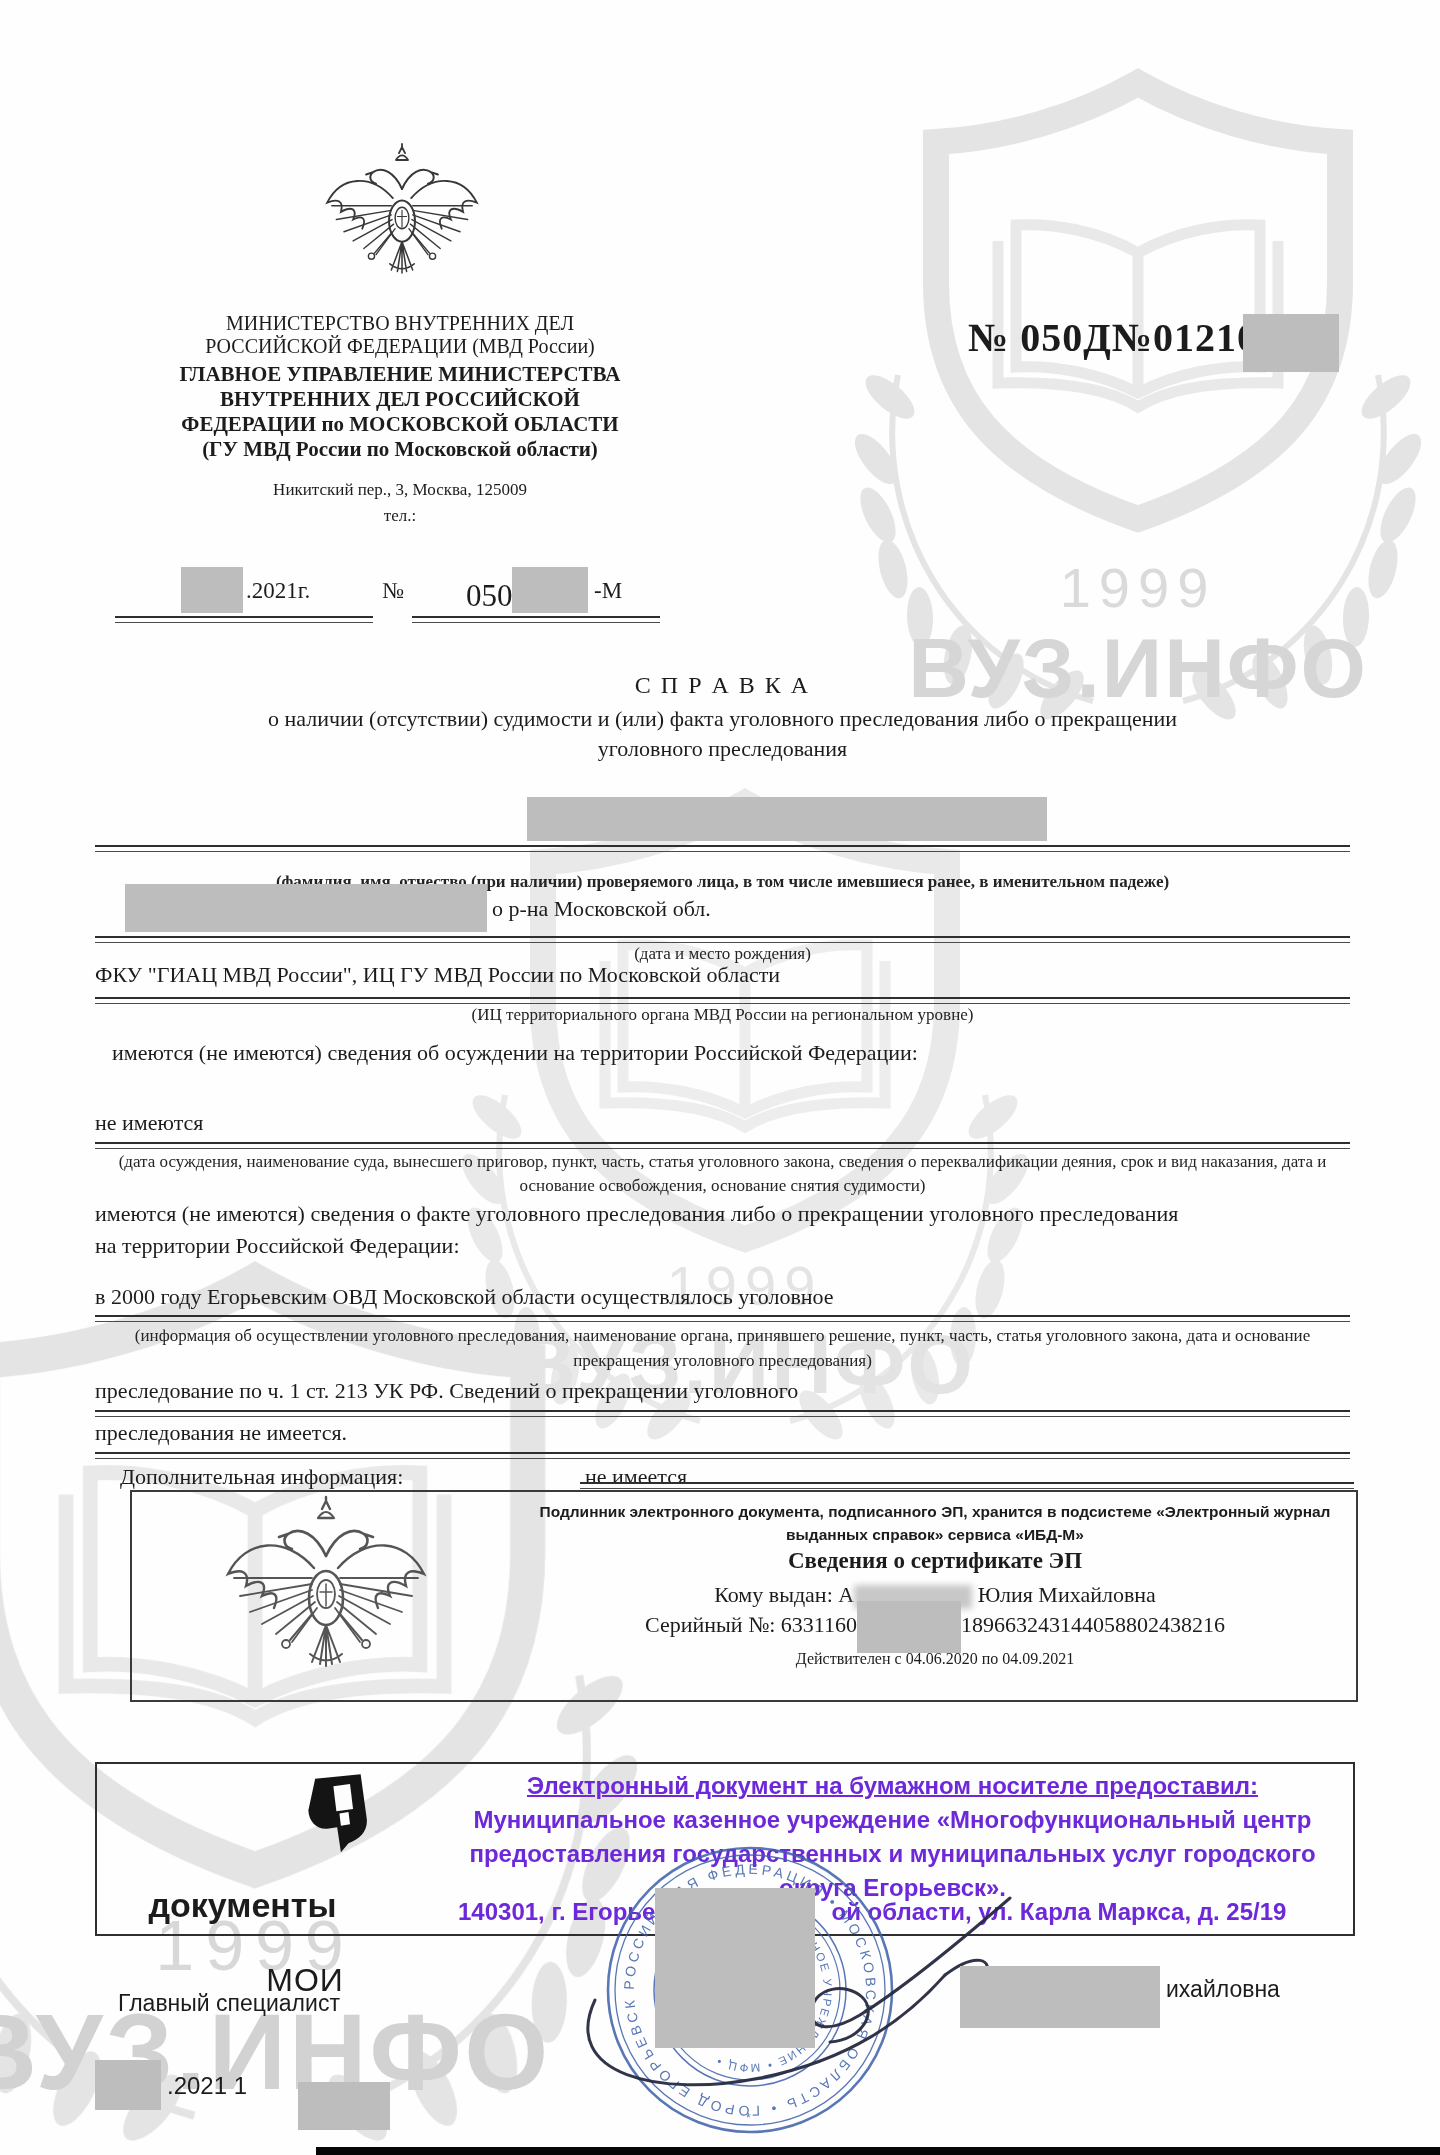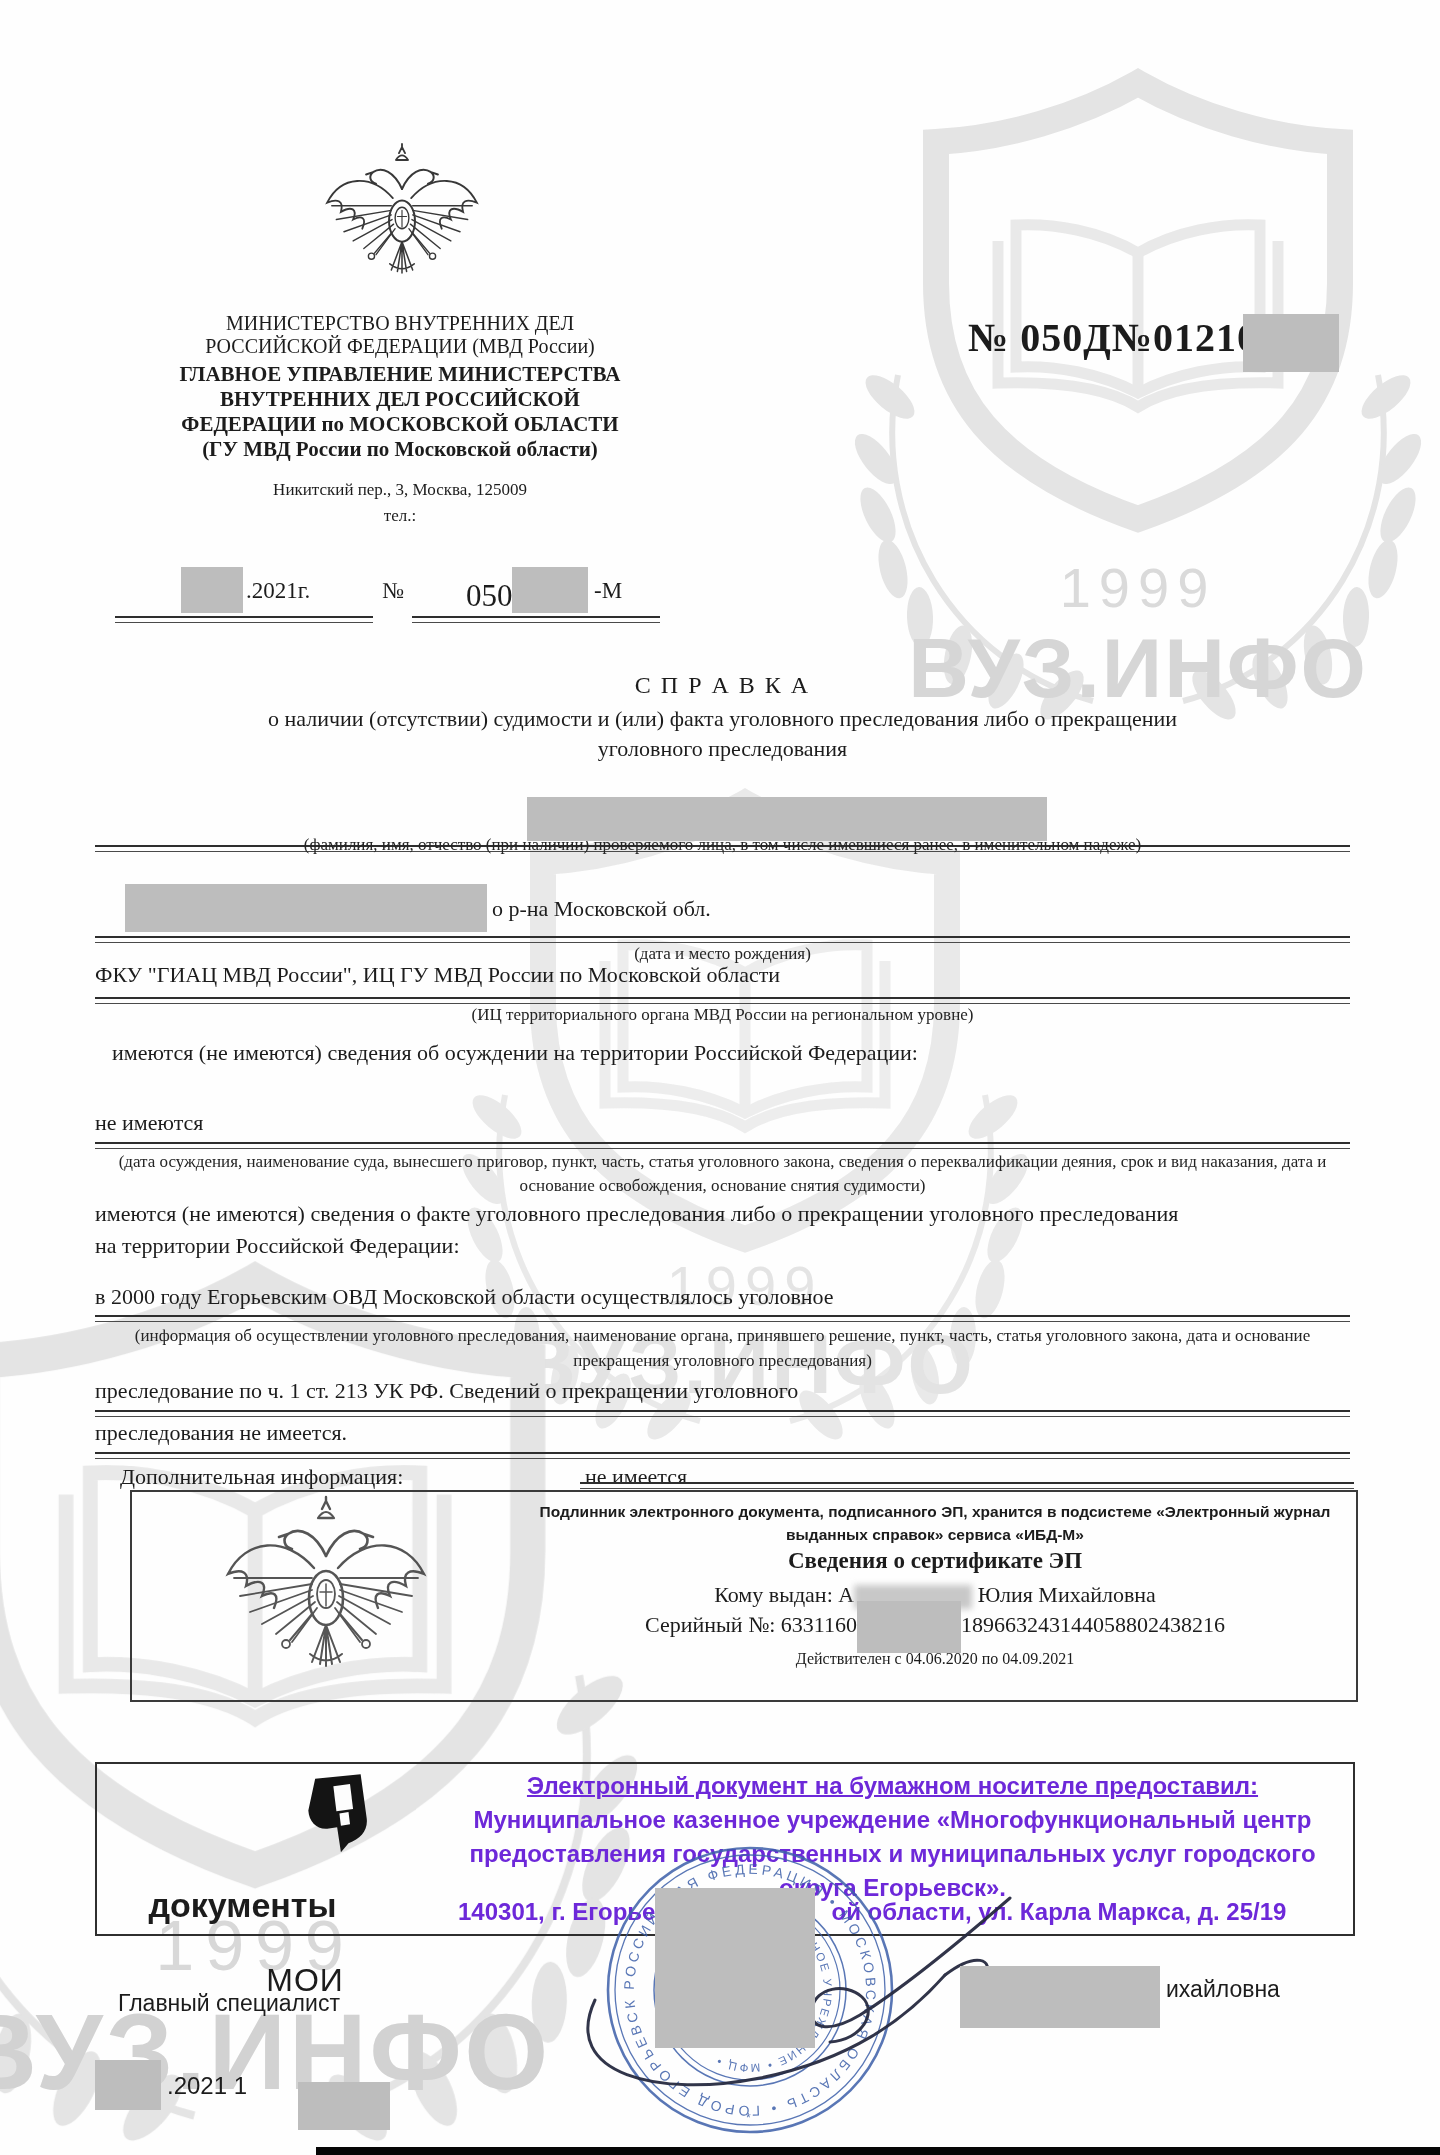--- a/index.html
+++ b/index.html
@@ -132,21 +132,21 @@
 
     <span class="body-line" style="left:968px;top:314px;font-size:40px;font-weight:bold;letter-spacing:1px;z-index:3;">№ 050Д№012100</span>
     <div class="redact" style="left:1243px;top:314px;width:96px;height:58px;"></div>
 
     <div class="abs ctr" style="left:95px;top:672px;width:1255px;font-size:24px;letter-spacing:2px;">С П Р А В К А</div>
     <div class="abs ctr" style="left:95px;top:706px;width:1255px;font-size:22px;">о наличии (отсутствии) судимости и (или) факта уголовного преследования либо о прекращении</div>
     <div class="abs ctr" style="left:95px;top:736px;width:1255px;font-size:22px;">уголовного преследования</div>
 
     <div class="redact" style="left:527px;top:797px;width:520px;height:44px;"></div>
     <div class="rule" style="left:95px;top:845px;width:1255px;"></div>
-    <div class="cap" style="left:95px;top:835px;width:1255px;">(фамилия, имя, отчество (при наличии) проверяемого лица, в том числе имевшиеся ранее, в именительном падеже)</div>
+    <div class="cap" style="left:95px;top:872px;width:1255px;font-weight:bold;">(фамилия, имя, отчество (при наличии) проверяемого лица, в том числе имевшиеся ранее, в именительном падеже)</div>
 
     <div class="redact" style="left:125px;top:884px;width:362px;height:48px;"></div>
     <span class="body-line" style="left:492px;top:896px;">о р-на Московской обл.</span>
     <div class="rule" style="left:95px;top:936px;width:1255px;"></div>
     <div class="cap" style="left:95px;top:944px;width:1255px;">(дата и место рождения)</div>
 
     <span class="body-line" style="left:95px;top:962px;">ФКУ "ГИАЦ МВД России", ИЦ ГУ МВД России по Московской области</span>
     <div class="rule" style="left:95px;top:997px;width:1255px;"></div>
     <div class="cap" style="left:95px;top:1005px;width:1255px;">(ИЦ территориального органа МВД России на региональном уровне)</div>
 

